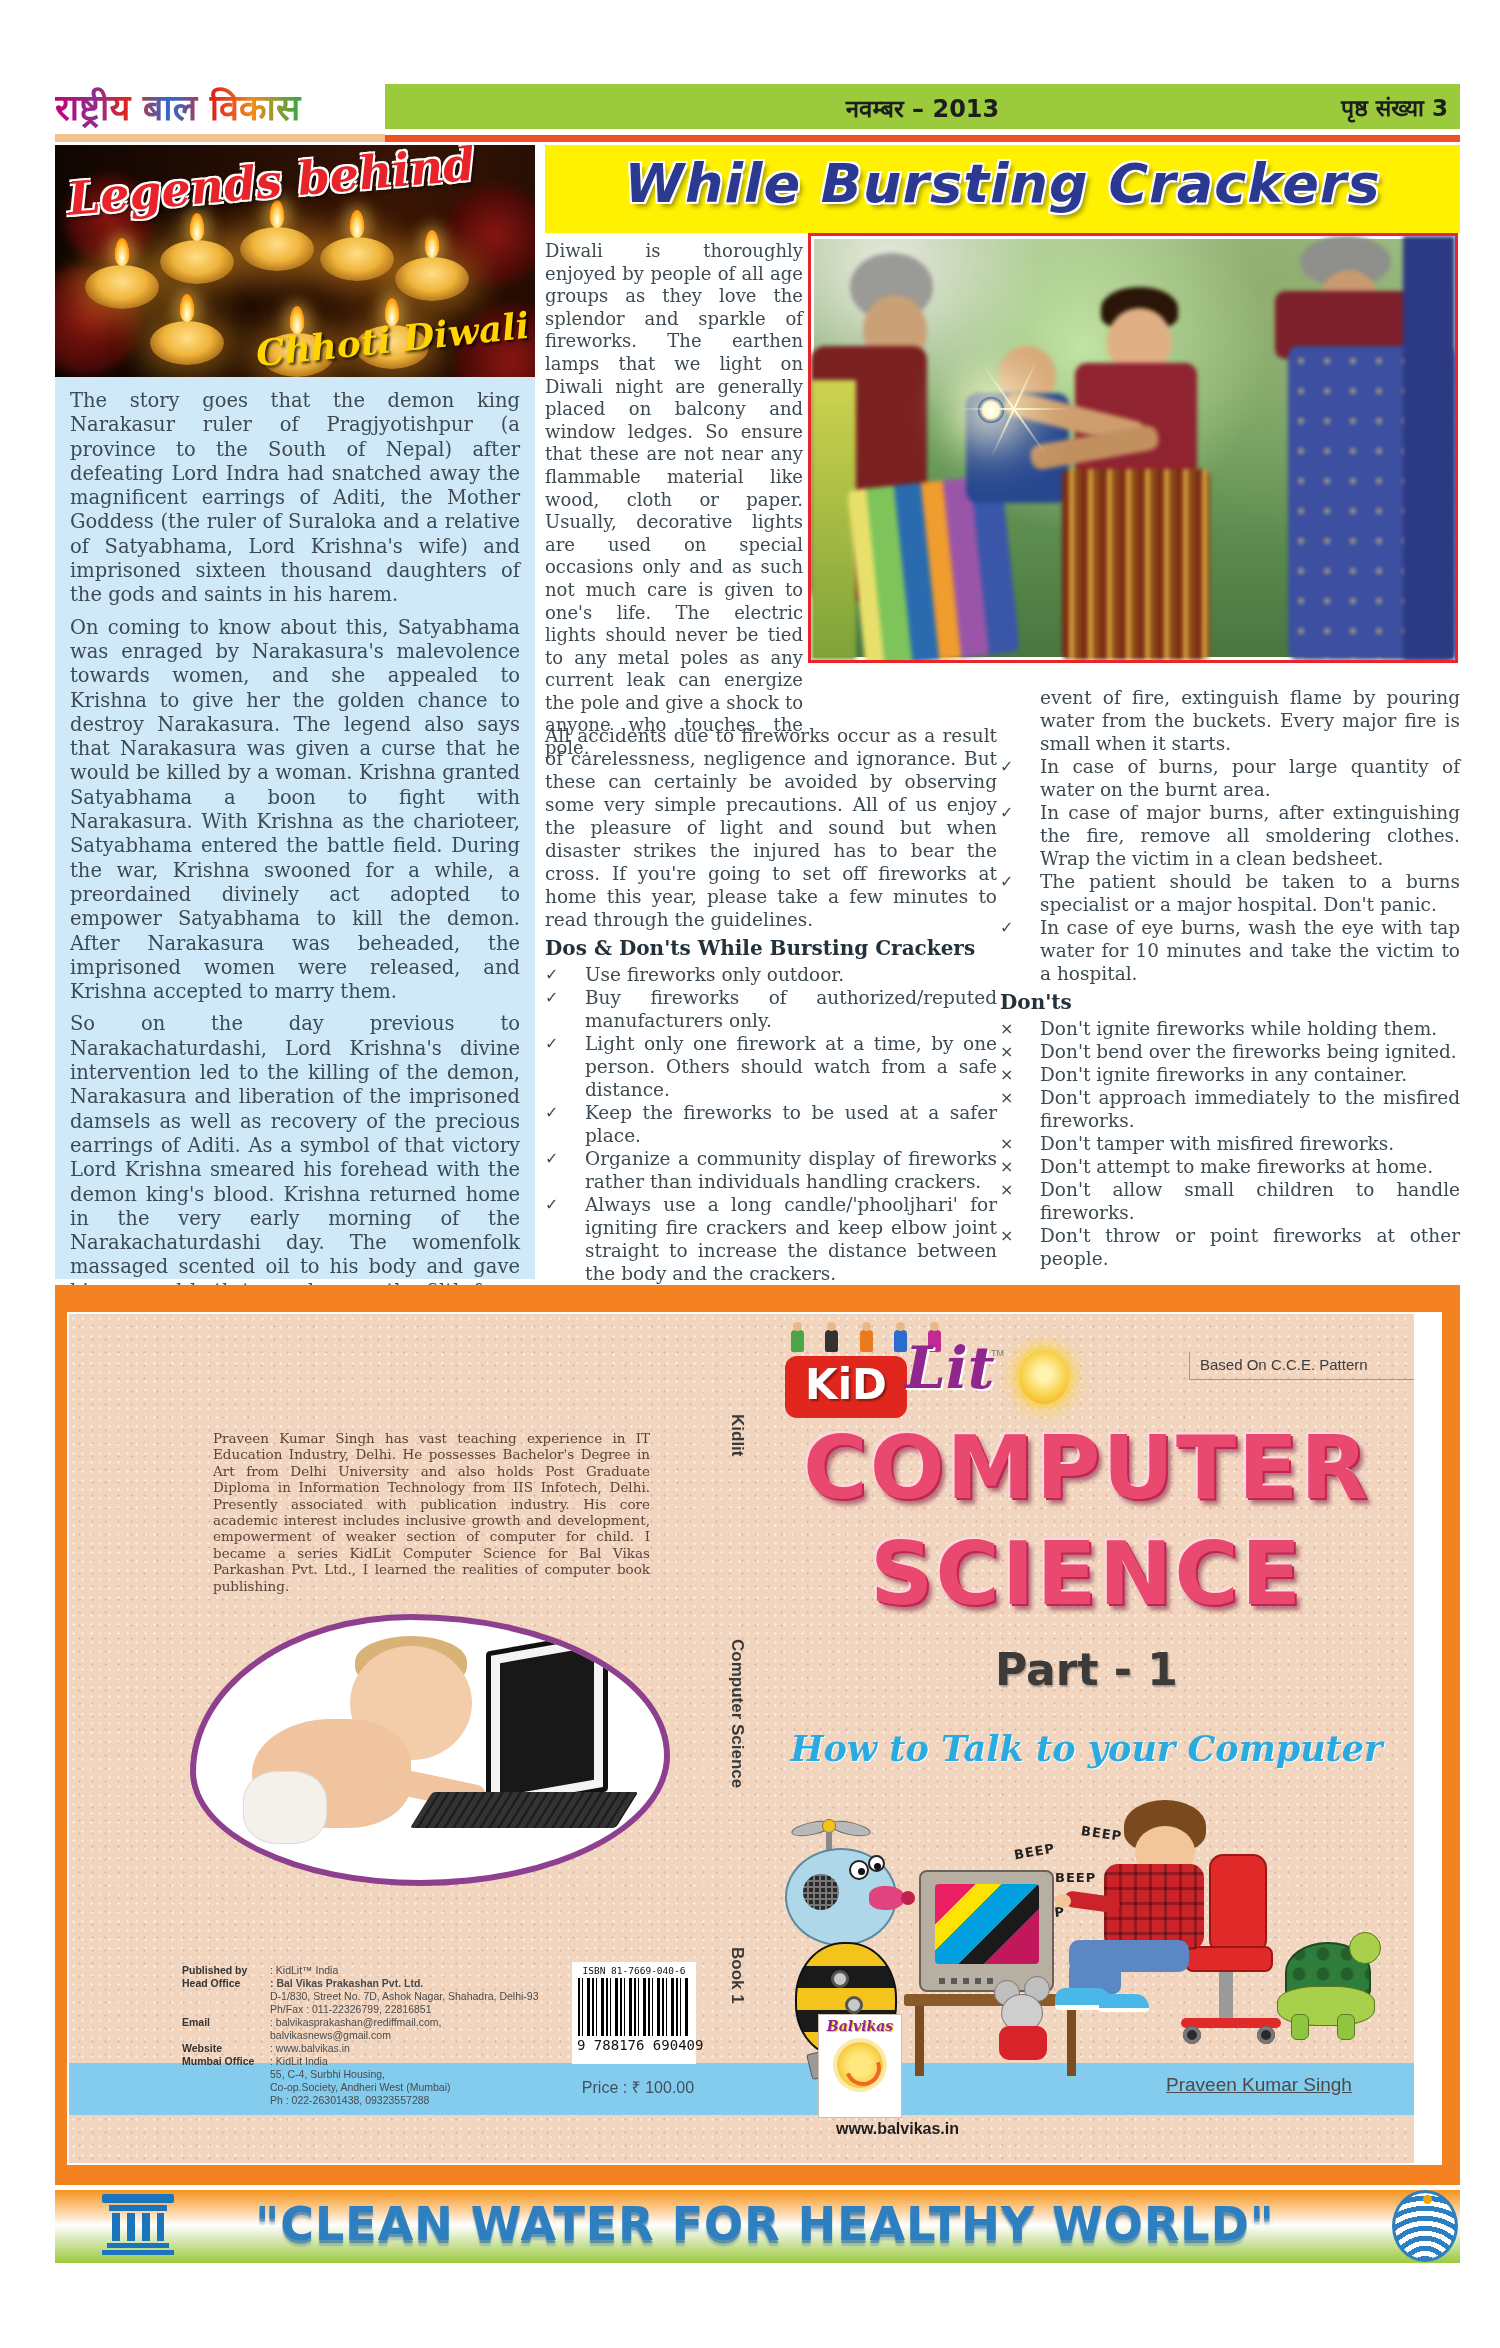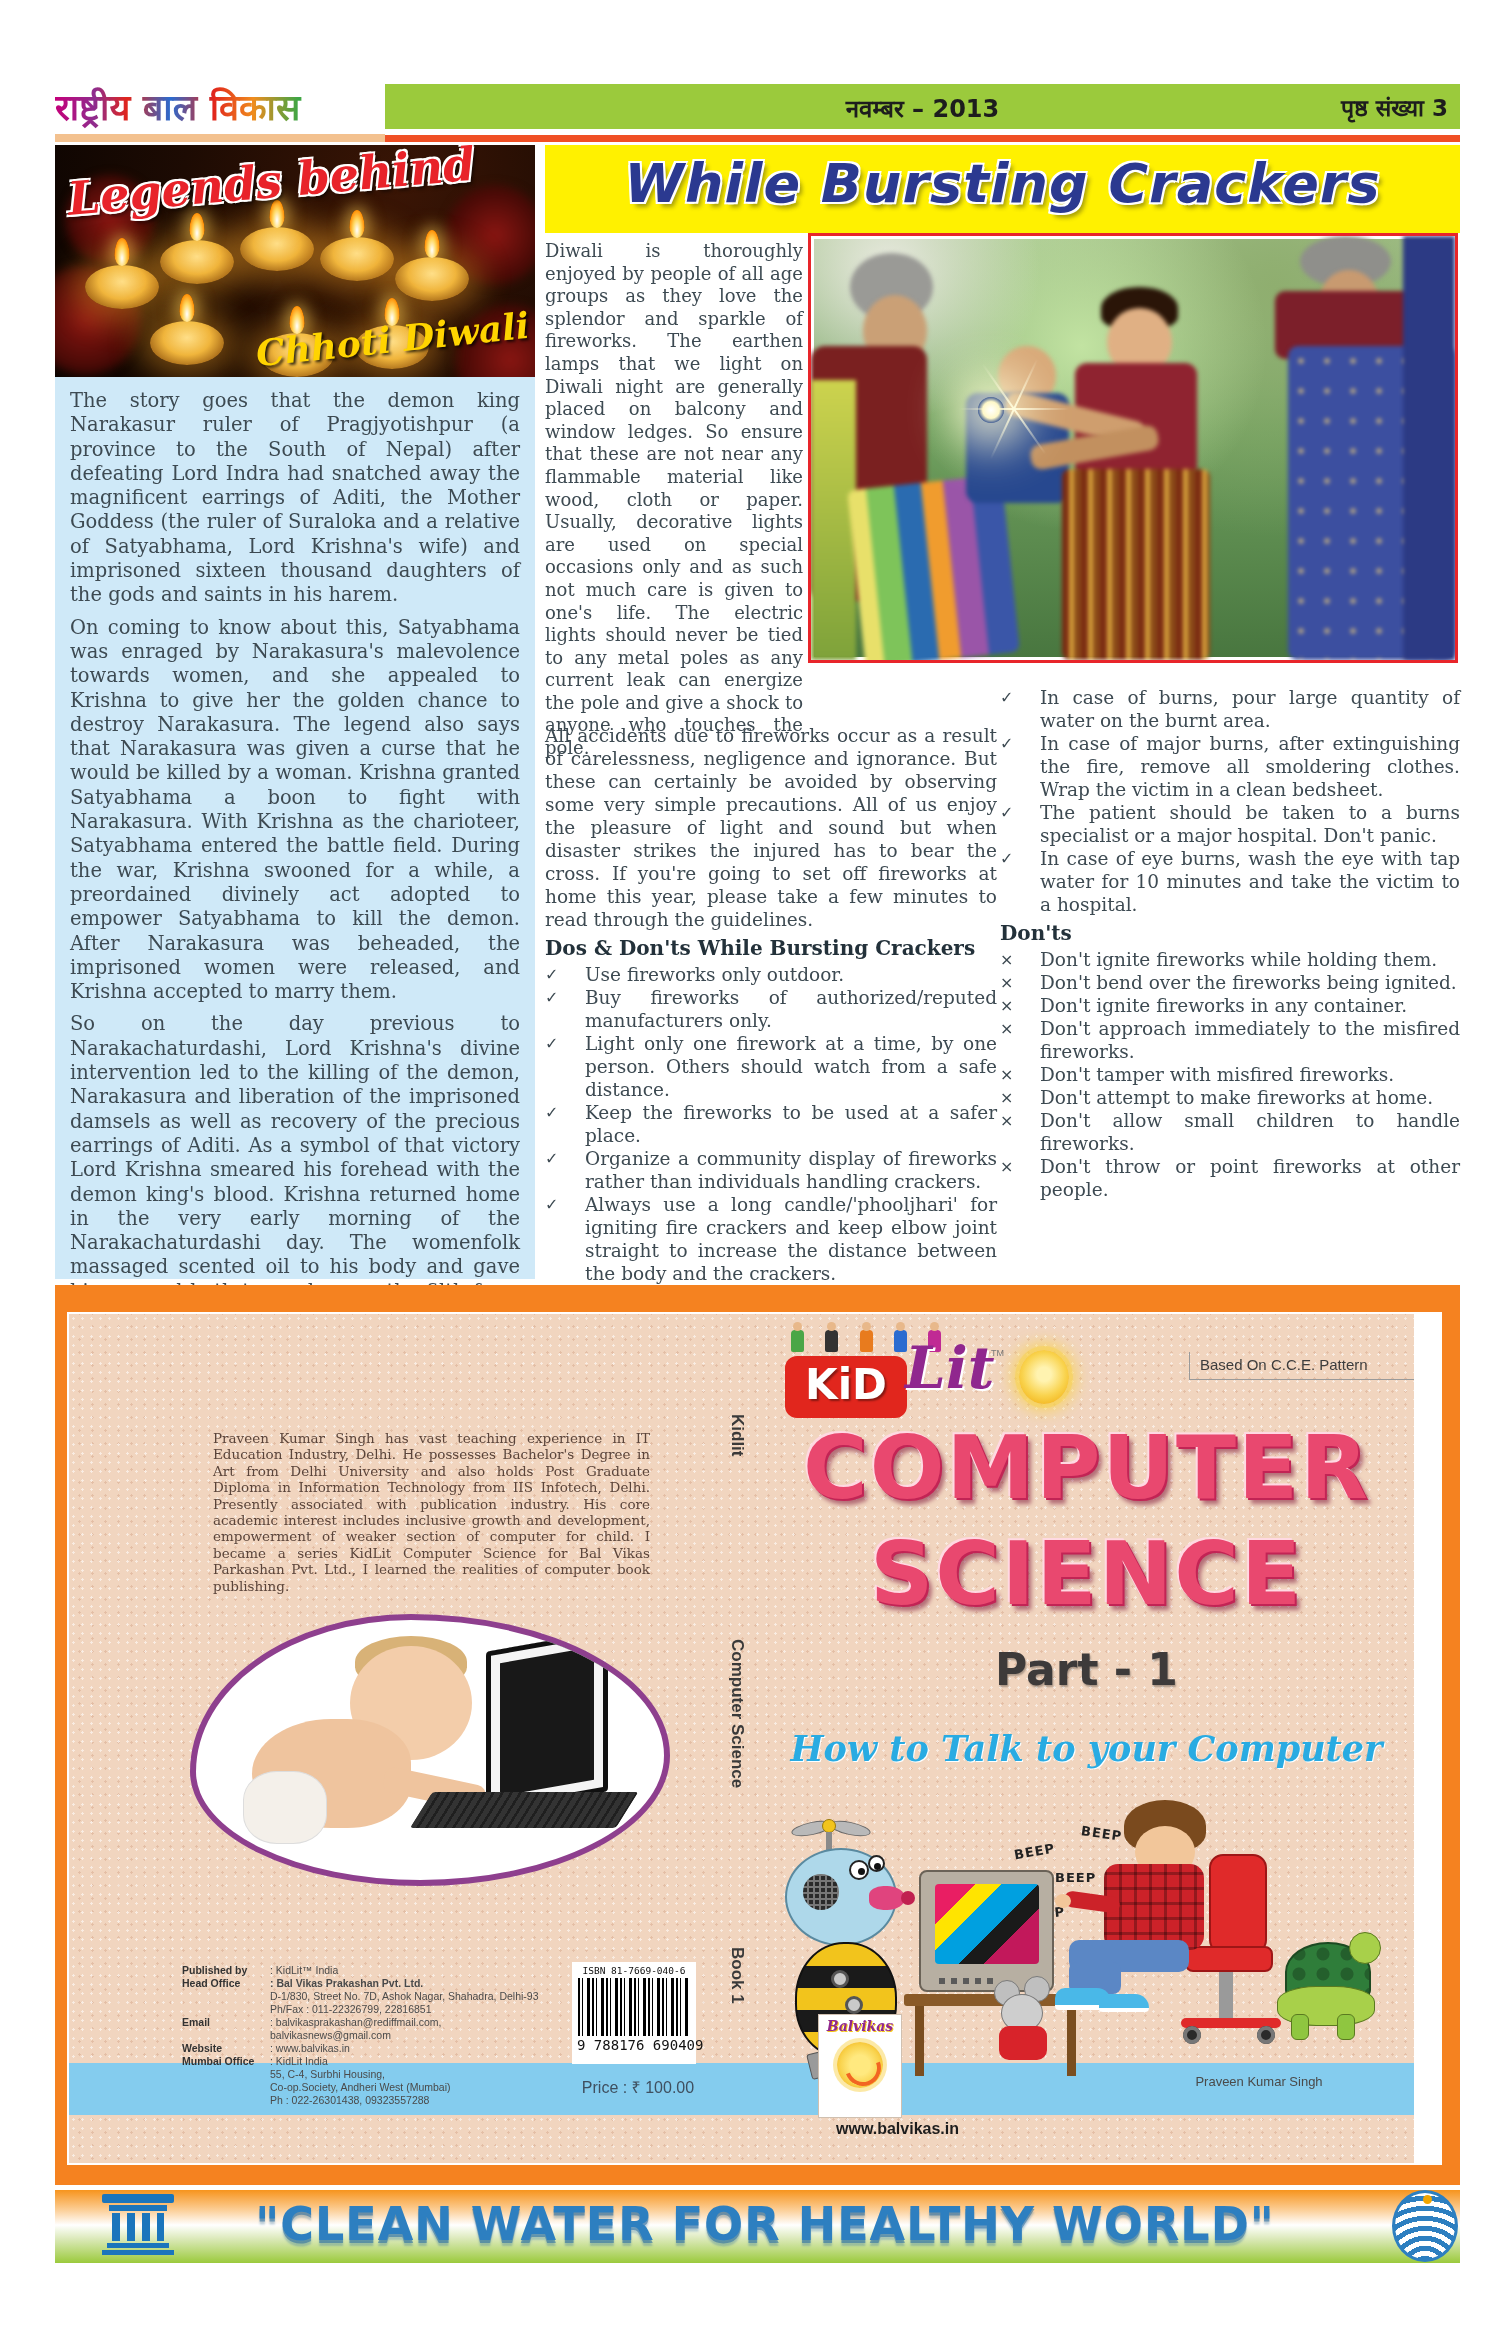--- a/index.html
+++ b/index.html
@@ -235,21 +235,21 @@
   #balvikas-name { font-style:italic; font-weight:bold; font-size:14px; color:#90278e; text-shadow:1px 1px 0 #f5c518; }
   #balvikas-sun { width:46px; height:46px; margin:8px auto 0 auto; border-radius:50%;
     background:radial-gradient(circle,#ffe97f 30%, #f9d34e 60%, #f0a500 100%);
     box-shadow:0 0 0 4px rgba(249,211,78,.5); position:relative; }
   #balvikas-sun::after { content:""; position:absolute; left:8px; top:8px; width:28px; height:28px; border-radius:50%;
     border:4px solid #f26522; border-top-color:transparent; border-left-color:transparent; transform:rotate(25deg); }
 
   #price { left:464px; top:762px; width:210px; text-align:center; font-family:"Liberation Sans", sans-serif;
     font-size:16px; color:#3f4f5f; }
   #cover-author { left:1040px; top:760px; width:300px; text-align:center; font-family:"Liberation Sans", sans-serif;
-    font-size:13px; color:#4a4a4a; }
+    font-size:19px; color:#4a4a4a;text-decoration:underline; }
   #cover-site { left:700px; top:806px; width:190px; text-align:right; font-family:"Liberation Sans", sans-serif;
     font-weight:bold; font-size:16px; color:#1d1d1d; }
 
   
   #footer-banner { left:55px; top:2190px; width:1405px; height:73px;
     background:linear-gradient(180deg,#f7941d 0%, #fcd09a 28%, #ffffff 48%, #d9e8b5 68%, #9bca3c 100%); }
   #footer-slogan { left:205px; top:2197px; width:1120px; text-align:center; font-family:"DejaVu Sans", sans-serif;
     font-weight:bold; font-size:46px; color:#2d7fc0; letter-spacing:1px;
     text-shadow:0 3px 0 rgba(37,105,160,.55), 0 6px 2px rgba(37,105,160,.3); }
   #unesco { left:85px; top:2194px; width:105px; height:64px; }
@@ -358,20 +358,21 @@
       <span class="marker">✓</span>
       <span class="li-text">Always use a long candle/'phooljhari' for igniting fire crackers and keep elbow joint straight to increase the distance between the body and the crackers.</span>
       </div>
     <div class="li">
       <span class="marker">✓</span>
       <span class="li-text">Keep two buckets of water handy. In the</span>
       </div>
   </div>
 
   <div class="abs" id="right-flow">
+    <div class="cont">event of fire, extinguish flame by pouring water from the buckets. Every major fire is small when it starts.</div>
     <div class="li">
       <span class="marker">✓</span>
       <span class="li-text">In case of burns, pour large quantity of water on the burnt area.</span>
       </div>
     <div class="li">
       <span class="marker">✓</span>
       <span class="li-text">In case of major burns, after extinguishing the fire, remove all smoldering clothes. Wrap the victim in a clean bedsheet.</span>
       </div>
     <div class="li">
       <span class="marker">✓</span>

